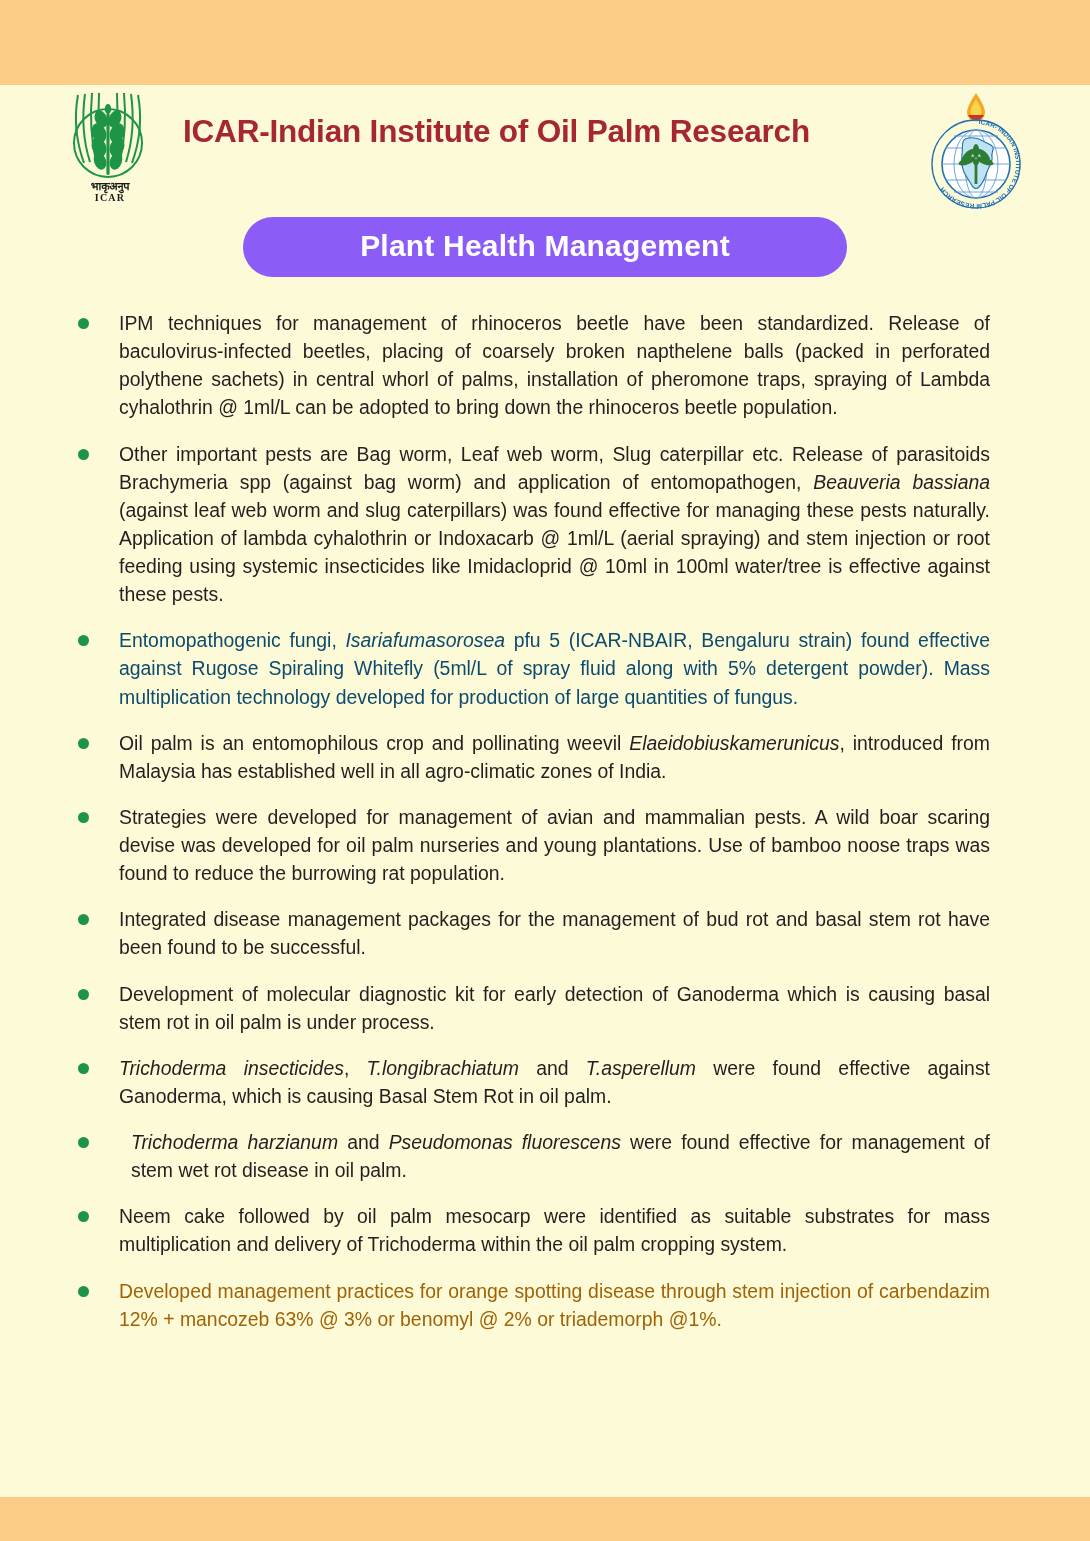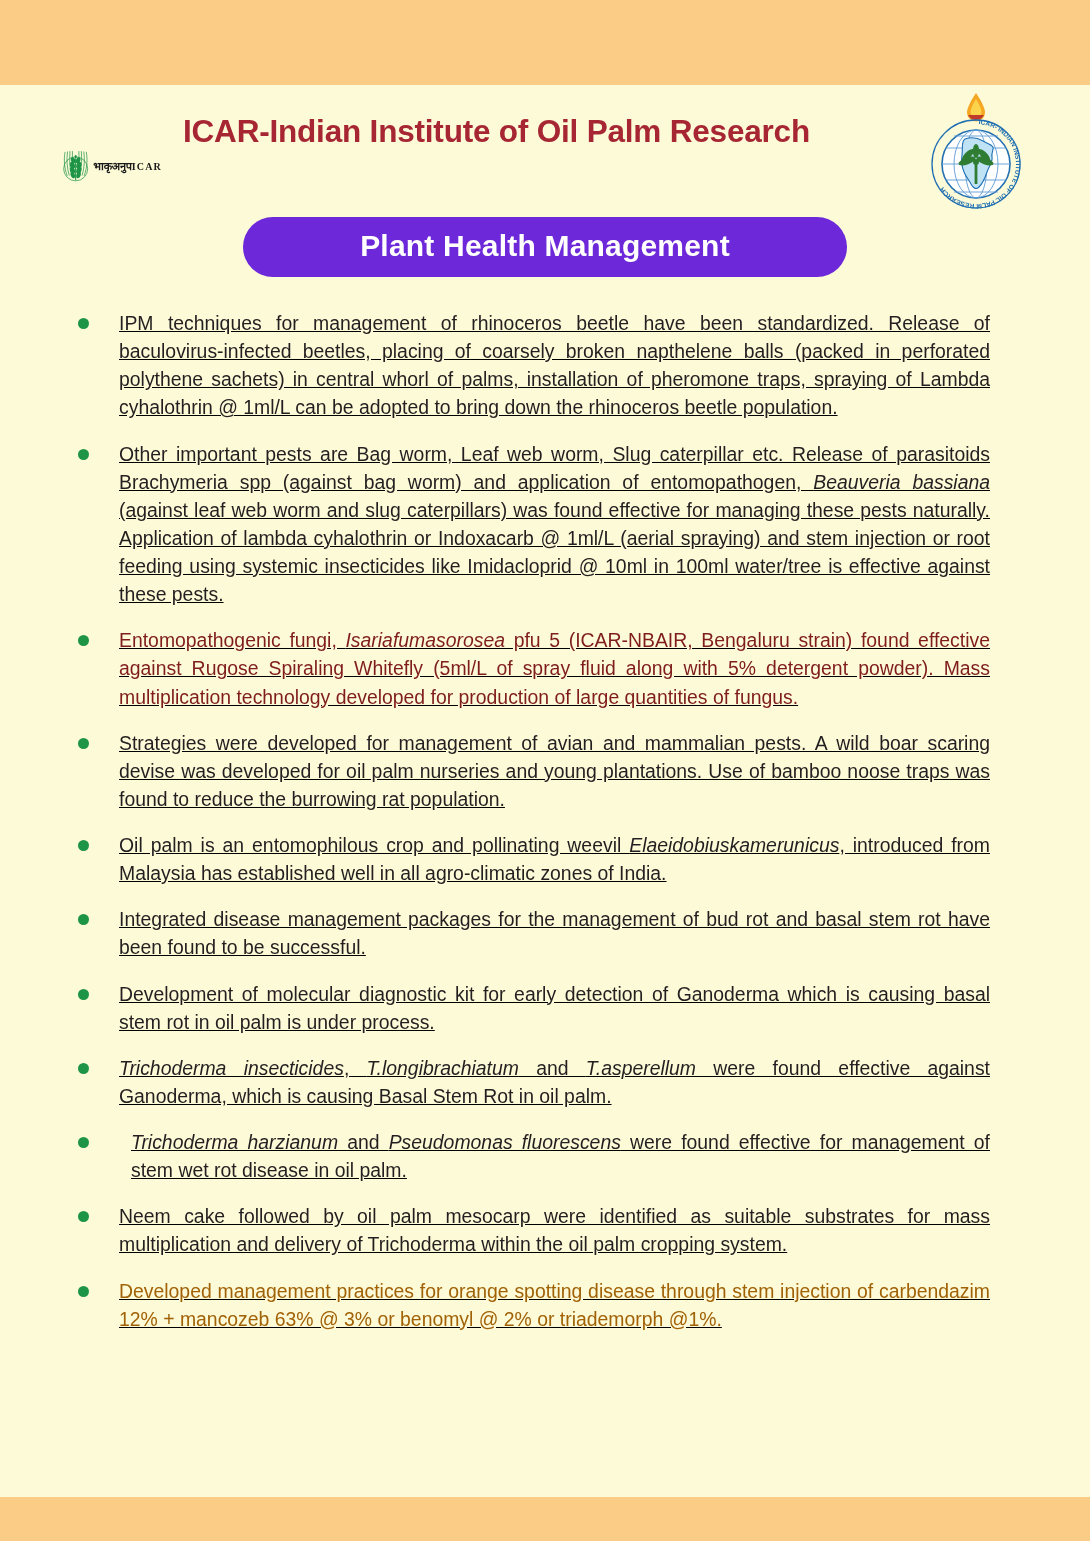--- a/index.html
+++ b/index.html
@@ -39,25 +39,25 @@
   
   .header {
     position: relative;
     height: 130px;
     display: flex;
     align-items: center;
   }
   .icar-logo {
     position: absolute;
     left: 58px;
-    top: 20px;
+    top: 4px;
     width: 104px;
     height: 122px;
     display: flex;
-    align-items: center;
+    flex-direction: column;
   }
   .icar-logo svg { display: block; }
   .icar-word {
     font-family: "Liberation Serif", serif;
     font-weight: bold;
     color: #1a1a1a;
     line-height: 1.0;
     text-align: center;
   }
   .icar-hindi { font-size: 11px; letter-spacing: -0.3px; }
@@ -103,21 +103,20 @@
     font-weight: bold;
     font-size: 30px;
     letter-spacing: 0.2px;
     line-height: 1.1;
   }
 
   
   .bullets {
     margin: 32px 0 0 0;
     padding: 0 100px 0 78px;
-    text-decoration: underline;
   }
   .bullet-item {
     display: flex;
     align-items: flex-start;
     margin-bottom: 18px;
   }
   .bullet-dot {
     flex: 0 0 auto;
     width: 11px;
     height: 11px;
@@ -220,48 +219,48 @@
             <text>
               <textPath href="#ringpath" startOffset="26%">ICAR- INDIAN INSTITUTE OF OIL PALM RESEARCH</textPath>
             </text>
           </g>
         </svg>
       </div>
 
     </div>
 
     <div class="banner-row">
-      <div class="banner" style="background: #6d28d9;">
+      <div class="banner" style="background: #8b5cf6;">
         <span class="banner-text">Plant Health Management</span>
       </div>
     </div>
 
     <ul class="bullets" id="bullet-list" style="list-style:none;">
         <li class="bullet-item">
           <span class="bullet-dot" style="background: rgb(30, 148, 71);"></span>
           <span class="bullet-text" style="color: rgb(35, 31, 32);">IPM techniques for management of rhinoceros beetle have been standardized. Release of baculovirus-infected beetles, placing of coarsely broken napthelene balls (packed in perforated polythene sachets) in central whorl of palms, installation of pheromone traps, spraying of Lambda cyhalothrin @ 1ml/L can be adopted to bring down the rhinoceros beetle population.</span>
         </li>
         <li class="bullet-item">
           <span class="bullet-dot" style="background: rgb(30, 148, 71);"></span>
           <span class="bullet-text" style="color: rgb(35, 31, 32);">Other important pests are Bag worm, Leaf web worm, Slug caterpillar etc. Release of parasitoids Brachymeria spp (against bag worm) and application of entomopathogen, <i>Beauveria bassiana</i> (against leaf web worm and slug caterpillars) was found effective for managing these pests naturally. Application of lambda cyhalothrin or Indoxacarb @ 1ml/L (aerial spraying) and stem injection or root feeding using systemic insecticides like Imidacloprid @ 10ml in 100ml water/tree is effective against these pests.</span>
         </li>
         <li class="bullet-item">
           <span class="bullet-dot" style="background: rgb(30, 148, 71);"></span>
-          <span class="bullet-text" style="color: #7f1d1d;">Entomopathogenic fungi, <i>Isariafumasorosea</i> pfu 5 (ICAR-NBAIR, Bengaluru strain) found effective against Rugose Spiraling Whitefly (5ml/L of spray fluid along with 5% detergent powder). Mass multiplication technology developed for production of large quantities of fungus.</span>
+          <span class="bullet-text" style="color: #0c4a6e;">Entomopathogenic fungi, <i>Isariafumasorosea</i> pfu 5 (ICAR-NBAIR, Bengaluru strain) found effective against Rugose Spiraling Whitefly (5ml/L of spray fluid along with 5% detergent powder). Mass multiplication technology developed for production of large quantities of fungus.</span>
+        </li>
+        <li class="bullet-item">
+          <span class="bullet-dot" style="background: rgb(30, 148, 71);"></span>
+          <span class="bullet-text" style="color: rgb(35, 31, 32);">Oil palm is an entomophilous crop and pollinating weevil <i>Elaeidobiuskamerunicus</i>, introduced from Malaysia has established well in all agro-climatic zones of India.</span>
         </li>
         <li class="bullet-item">
           <span class="bullet-dot" style="background: rgb(30, 148, 71);"></span>
           <span class="bullet-text" style="color: rgb(35, 31, 32);">Strategies were developed for management of avian and mammalian pests. A wild boar scaring devise was developed for oil palm nurseries and young plantations. Use of bamboo noose traps was found to reduce the burrowing rat population.</span>
         </li>
         <li class="bullet-item">
           <span class="bullet-dot" style="background: rgb(30, 148, 71);"></span>
-          <span class="bullet-text" style="color: rgb(35, 31, 32);">Oil palm is an entomophilous crop and pollinating weevil <i>Elaeidobiuskamerunicus</i>, introduced from Malaysia has established well in all agro-climatic zones of India.</span>
-        </li>
-        <li class="bullet-item">
-          <span class="bullet-dot" style="background: rgb(30, 148, 71);"></span>
           <span class="bullet-text" style="color: rgb(35, 31, 32);">Integrated disease management packages for the management of bud rot and basal stem rot have been found to be successful.</span>
         </li>
         <li class="bullet-item">
           <span class="bullet-dot" style="background: rgb(30, 148, 71);"></span>
           <span class="bullet-text" style="color: rgb(35, 31, 32);">Development of molecular diagnostic kit for early detection of Ganoderma which is causing basal stem rot in oil palm is under process.</span>
         </li>
         <li class="bullet-item">
           <span class="bullet-dot" style="background: rgb(30, 148, 71);"></span>
           <span class="bullet-text" style="color: rgb(35, 31, 32);"><i>Trichoderma insecticides</i>, <i>T.longibrachiatum</i> and <i>T.asperellum</i> were found effective against Ganoderma, which is causing Basal Stem Rot in oil palm.</span>
         </li>

